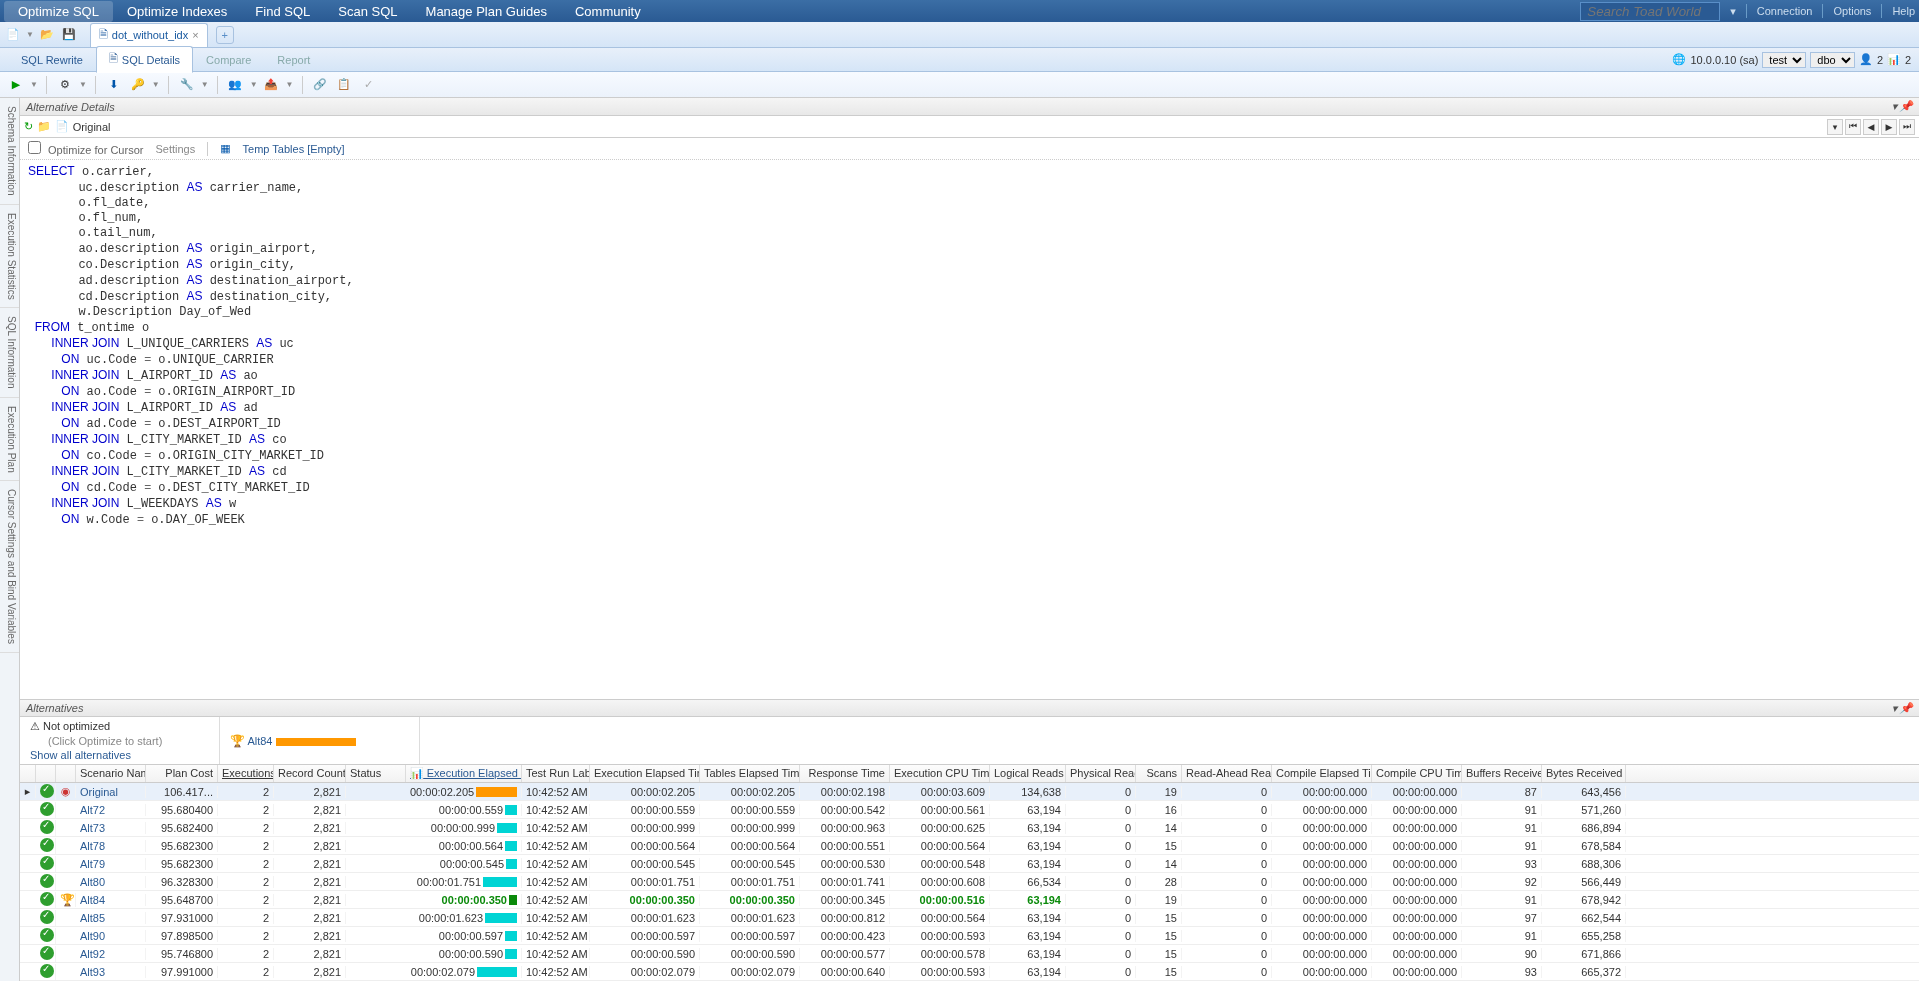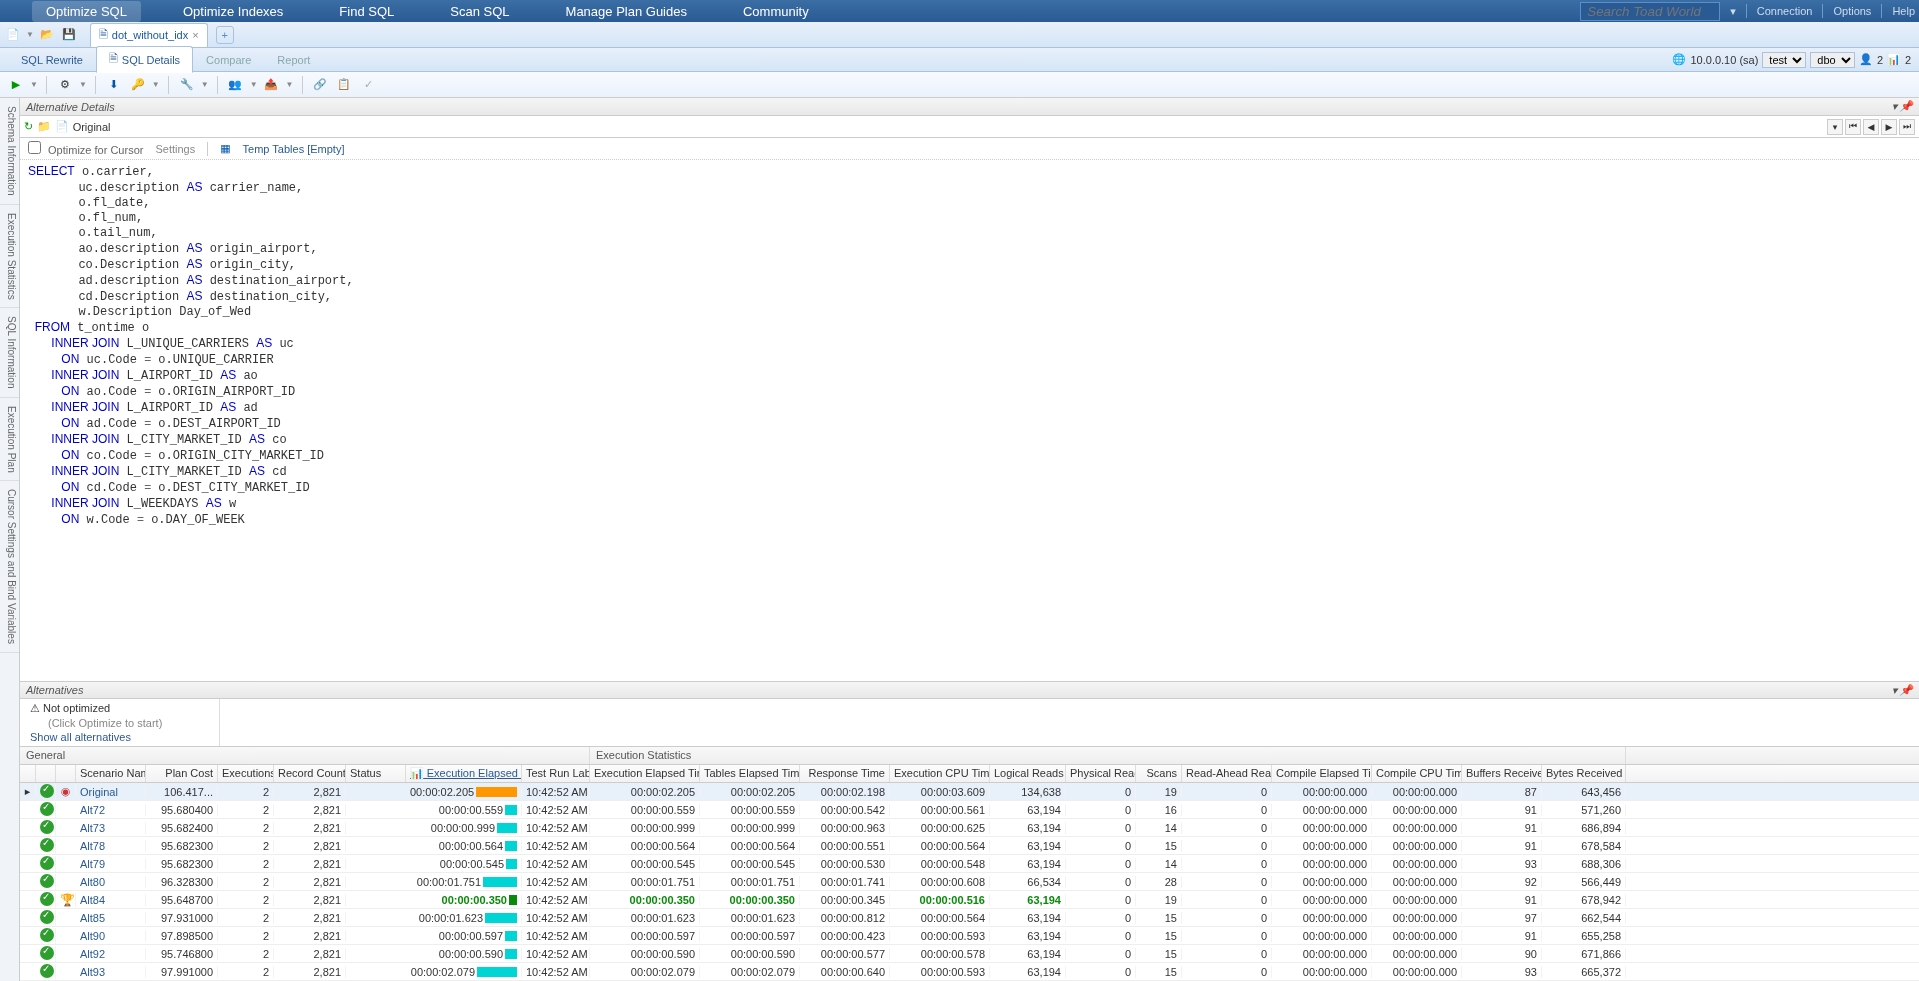--- a/index.html
+++ b/index.html
@@ -1,21 +1,21 @@
 <!DOCTYPE html>
 <html><head>
 <meta charset="utf-8">
 <style>
 * { box-sizing: border-box; margin: 0; padding: 0; font-family: "Segoe UI", Tahoma, sans-serif; }
 body { font-size: 11px; background: #fff; color: #333; overflow: hidden; width: 1919px; height: 981px; }
 
 
 .titlebar { background: linear-gradient(#3b6ea5, #2a5a93); height: 22px; display: flex; align-items: center; color: #fff; padding: 0 4px; }
 .titlebar .menus { display: flex; gap: 0; }
-.titlebar .menu-item { padding: 3px 14px; font-size: 13px; cursor: pointer; margin-left: 28px; }
+.titlebar .menu-item { padding: 3px 14px; font-size: 13px; cursor: pointer; }
 .titlebar .menu-item.active { background: rgba(255,255,255,0.2); border-radius: 3px; }
 .titlebar .right { margin-left: auto; display: flex; align-items: center; gap: 10px; font-size: 11px; }
 .titlebar .search { background: #2a5a93; border: 1px solid #5a8fc8; color: #fef9c3; padding: 1px 6px; width: 140px; font-style: italic; }
 .titlebar .link { color: #cde; cursor: pointer; }
 .titlebar .sep { width:1px; height:14px; background:#6a9cc8; }
 
 
 .toolbar1 { background: linear-gradient(#e8f0fa, #d5e5f7); height: 26px; border-bottom: 1px solid #a8c2e0; display: flex; align-items: center; padding: 0 4px; gap: 4px; }
 .tb-btn { width: 18px; height: 18px; display: inline-flex; align-items: center; justify-content: center; cursor: pointer; }
 .tab-doc { background: #fff; border: 1px solid #a8c2e0; border-bottom: none; border-radius: 3px 3px 0 0; padding: 2px 8px; display: flex; align-items: center; gap: 4px; color: #1a5aa0; font-size: 11px; margin-left: 8px; }
@@ -242,34 +242,33 @@
           <span>▾</span>
           <span>📌</span>
         </div>
     </div>
     <div class="alt-top">
       <div class="col" style="width:200px">
         <div><span>⚠</span> <span class="warn">Not optimized</span></div>
         <div style="color:#888;padding-left:18px">(Click Optimize to start)</div>
         <a>Show all alternatives</a>
       </div>
+      <div class="col" style="width:200px">
+        <div><span class="trophy-ico">🏆</span> <a>Alt84</a> <span class="bar"></span></div>
+      </div>
     </div>
 
     <div class="grid-wrap">
-      <div class="grid-headers" id="group-headers">
-          <div class="gh" style="width:570px">General</div>
-          <div class="gh" style="width:1036px">Execution Statistics</div>
-        </div>
       <div class="grid-cols" id="col-headers">
           <div class="gc" style="width: 16px;"></div>
           <div class="gc" style="width: 20px;"></div>
           <div class="gc" style="width: 20px;"></div>
           <div class="gc" style="width: 70px;">Scenario Name</div>
           <div class="gc" style="width: 72px; text-align: right;">Plan Cost</div>
-          <div class="gc" style="width: 56px; text-align: right;">Executions</div>
+          <div class="gc" style="width: 56px; text-align: right; text-decoration: underline;">Executions</div>
           <div class="gc" style="width: 72px; text-align: right;">Record Count</div>
           <div class="gc" style="width: 60px;">Status</div>
           <div class="gc sorted" style="width: 116px; text-align: right;"><span>📊</span> Execution Elapsed Time</div>
           <div class="gc" style="width: 68px;">Test Run Label</div>
           <div class="gc" style="width: 110px; text-align: right;">Execution Elapsed Time</div>
           <div class="gc" style="width: 100px; text-align: right;">Tables Elapsed Time</div>
           <div class="gc" style="width: 90px; text-align: right;">Response Time</div>
           <div class="gc" style="width: 100px; text-align: right;">Execution CPU Time</div>
           <div class="gc" style="width: 76px; text-align: right;">Logical Reads</div>
           <div class="gc" style="width: 70px; text-align: right;">Physical Reads</div>

